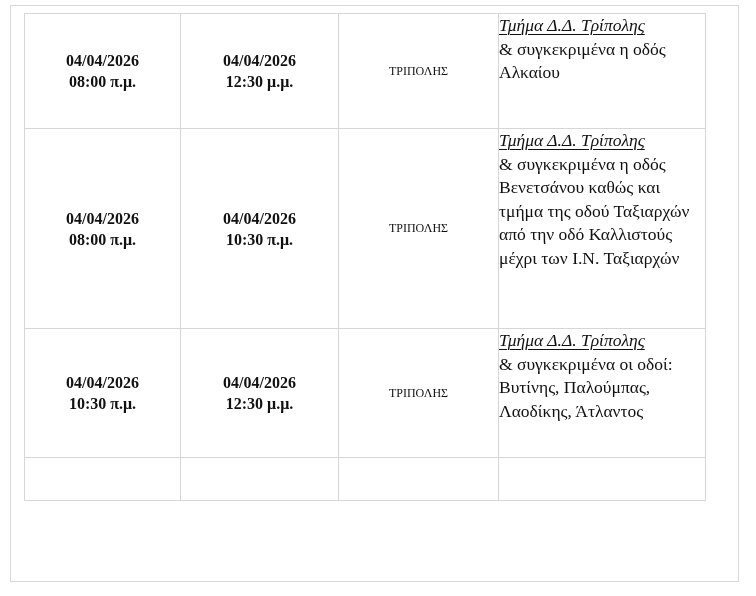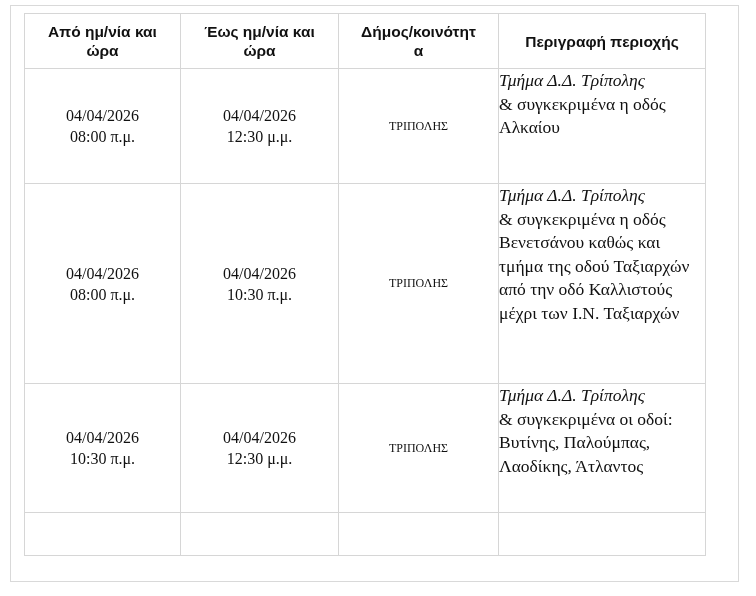--- a/index.html
+++ b/index.html
@@ -17,59 +17,42 @@
   }
   th {
     font-family:"Liberation Sans", sans-serif; font-weight:bold;
     font-size:15.5px; line-height:19px; color:#111; text-align:center;
     vertical-align:middle; height:55px;
   }
   td.center {
     font-family:"Liberation Serif", serif; font-size:16px; line-height:21px;
     color:#111; text-align:center; vertical-align:middle;
   }
-  td.center .ln { display:block; }
+  td.center .ln { display:block;font-weight:bold; }
   td.place { font-size:12px; }
   td.desc {
     font-family:"Liberation Serif", serif; font-size:17.5px; line-height:23.5px;
     color:#111; text-align:left; vertical-align:top; padding:8px 8px 6px 12px;
   }
-  .desc .area { font-style:italic; text-decoration-thickness:1px; text-underline-offset:3px; }
+  .desc .area { font-style:italic; text-decoration:underline; text-decoration-thickness:1px; text-underline-offset:3px; }
   .c1 { width:156px; } .c2 { width:158px; } .c3 { width:160px; } .c4 { width:207px; }
 </style>
 </head>
 <body>
 
 <div class="frame"></div>
 
 <table class="grid">
   <colgroup>
       <col class="c1">
       <col class="c2">
       <col class="c3">
       <col class="c4">
     </colgroup>
   <tbody>
-      <tr>
-    <th>
-      <span style="display:block">Από ημ/νία και</span>
-      <span style="display:block">ώρα</span>
-    </th>
-    <th>
-      <span style="display:block">Έως ημ/νία και</span>
-      <span style="display:block">ώρα</span>
-    </th>
-    <th>
-      <span style="display:block">Δήμος/κοινότητ</span>
-      <span style="display:block">α</span>
-    </th>
-    <th>
-      <span style="display:block">Περιγραφή περιοχής</span>
-    </th>
-  </tr>
 
   <tr style="height:115px">
     <td class="center">
       <span class="ln">04/04/2026</span>
       <span class="ln">08:00 π.μ.</span>
     </td>
     <td class="center">
       <span class="ln">04/04/2026</span>
       <span class="ln">12:30 μ.μ.</span>
     </td>

